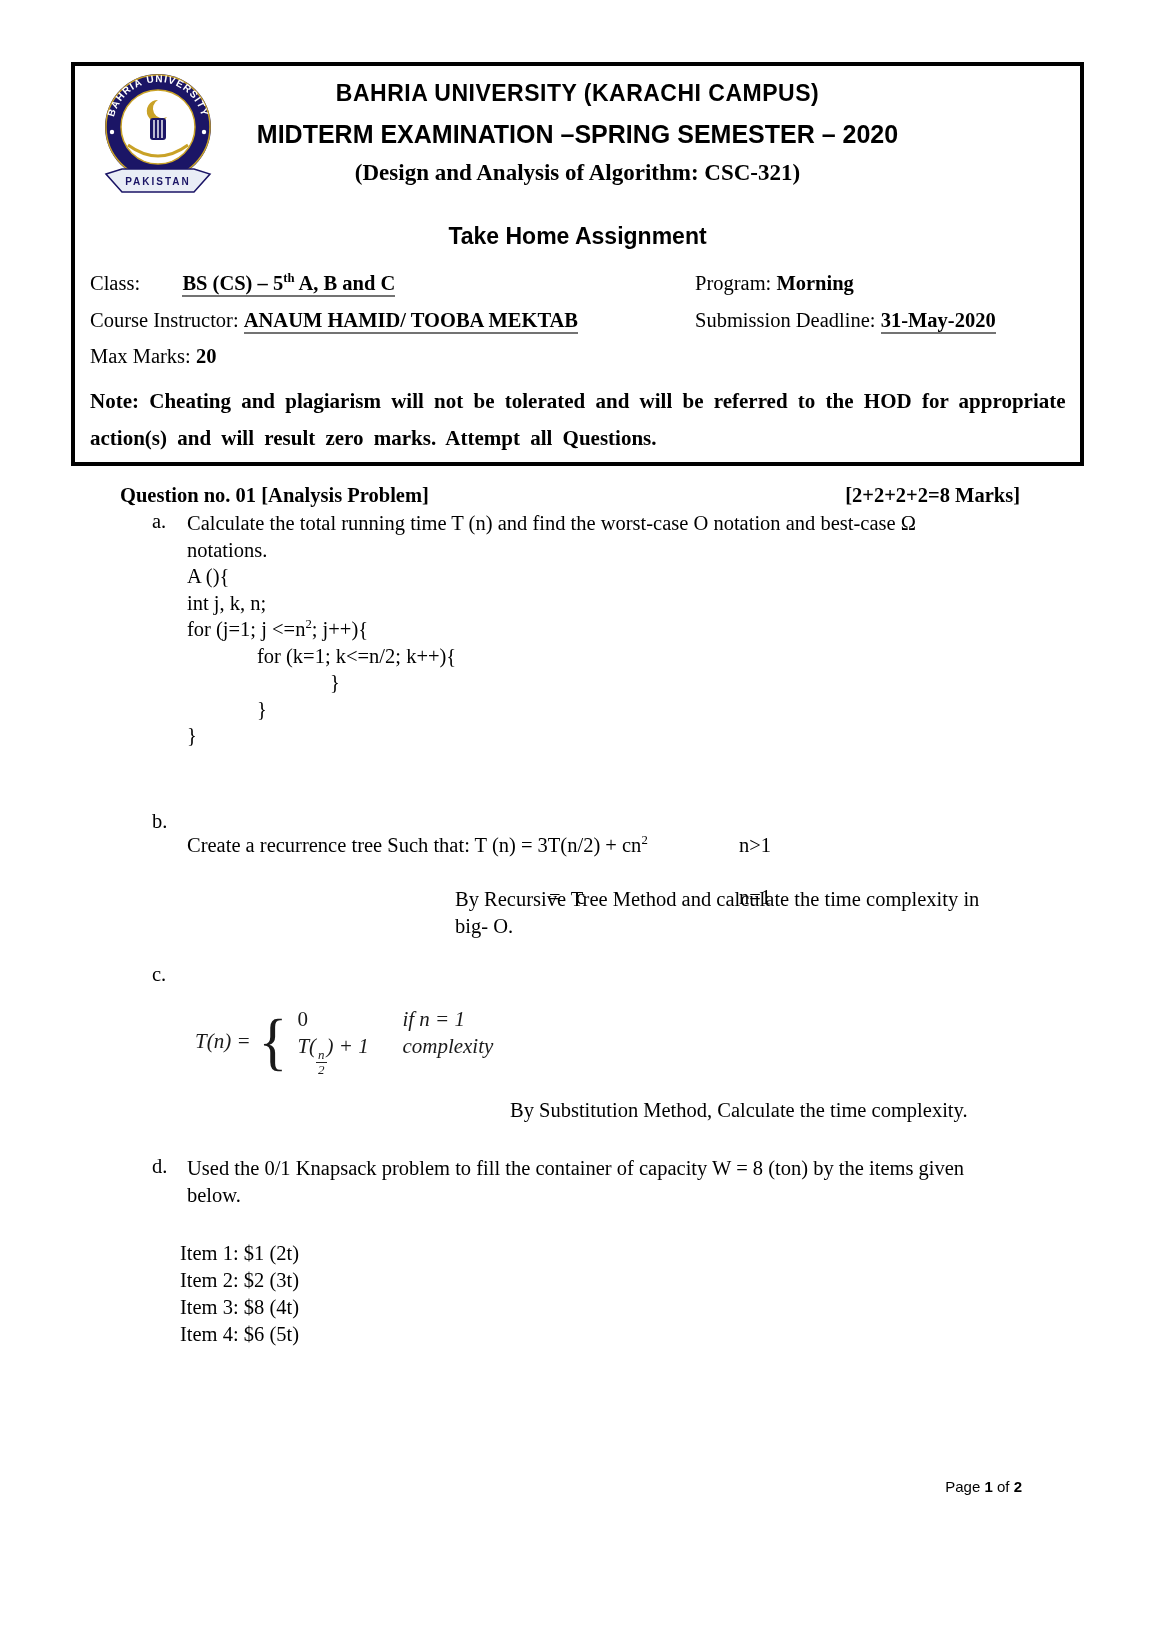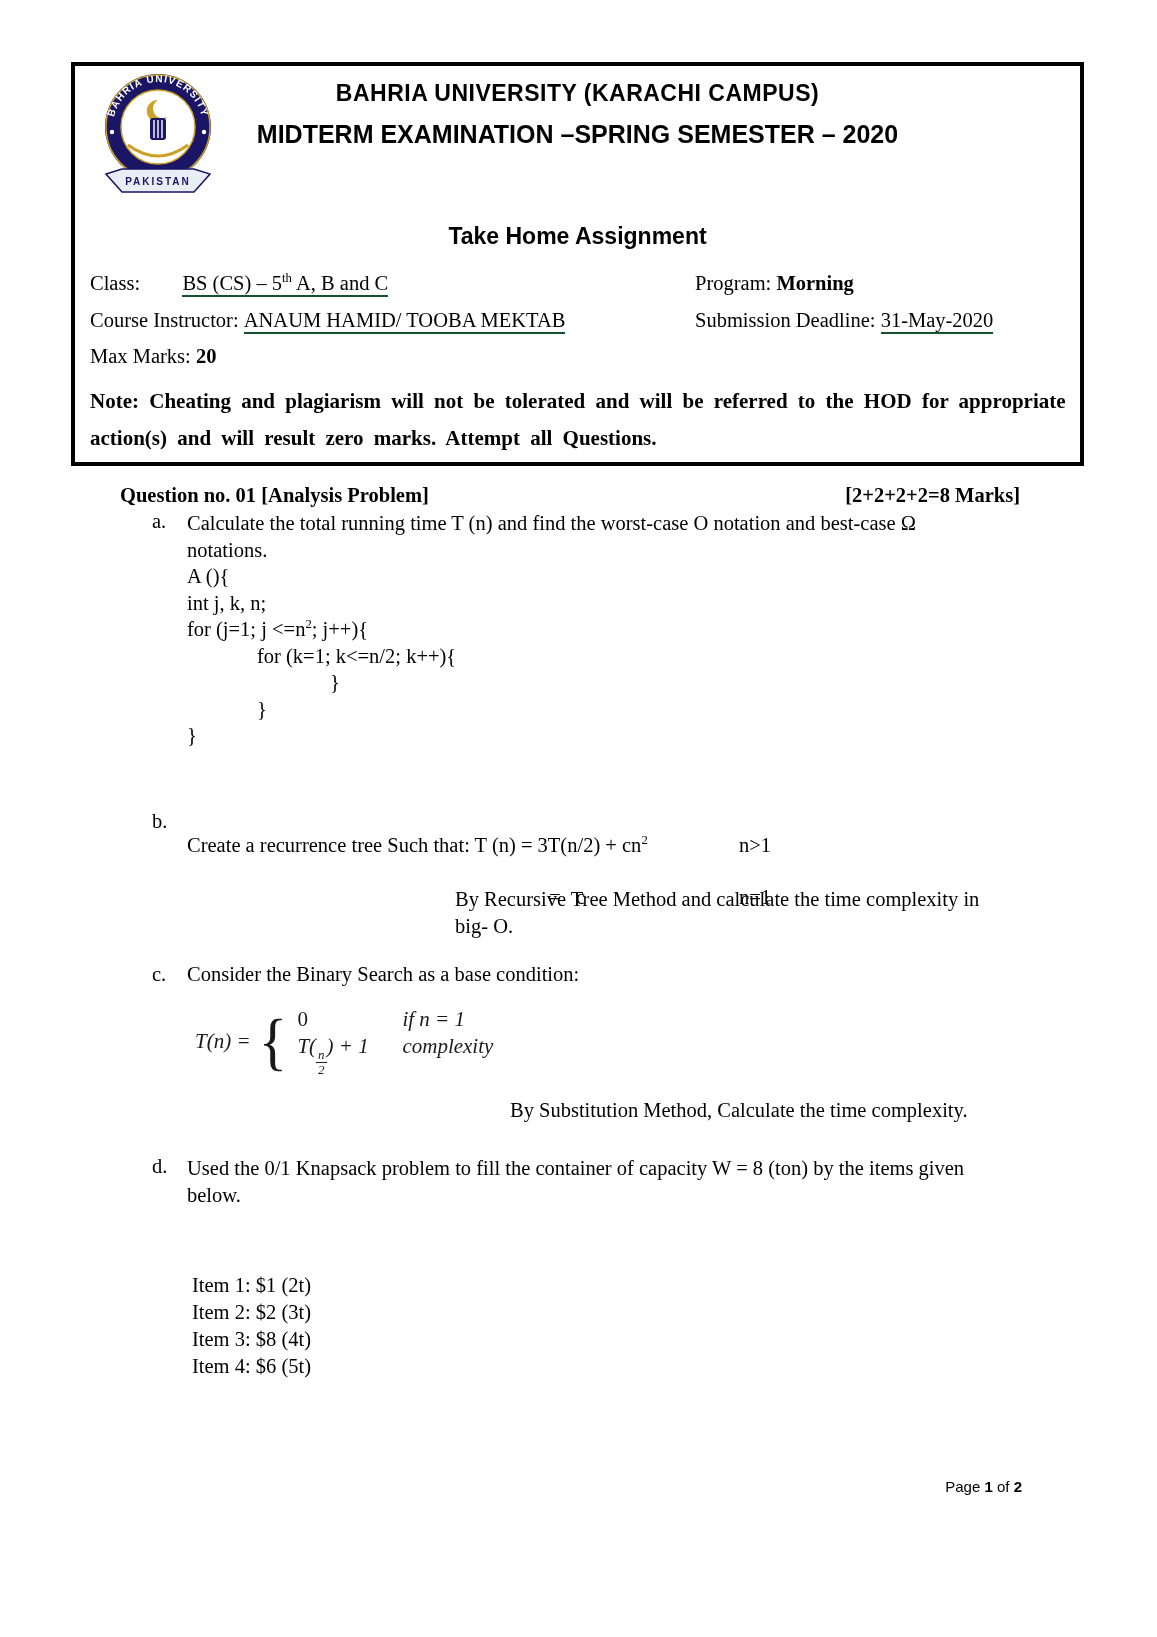--- a/index.html
+++ b/index.html
@@ -21,23 +21,23 @@
     left: 71px; top: 62px;
     width: 1005px; height: 396px;
     border: 4px solid #000;
   }
   .uni-title   { left: 71px; top: 80px;  width: 1013px; font-size: 23px; letter-spacing: 0.5px; }
   .exam-title  { left: 71px; top: 120px; width: 1013px; font-size: 25px; }
   .course-title{ left: 71px; top: 160px; width: 1013px; font-size: 23px; font-family:"Liberation Serif", serif; }
   .takehome    { left: 71px; top: 223px; width: 1013px; font-size: 23px; }
   .row-label { font-size: 20.5px; }
   .ulb {
-    font-weight: normal;
+    font-weight: bold;
     display: inline-block;
-    border-bottom: 2px solid #14532d;
+    border-bottom: 2px solid #737373;
     padding-bottom: 0px;
     line-height: 1.1;
   }
   .sup { vertical-align: super; font-size: 0.62em; line-height: 0; }
   .note {
     left: 90px; top: 383px; width: 990px;
     font-weight: bold; font-size: 21px; line-height: 37px;
     word-spacing: 5px;
   }
   .q-title { left: 120px; top: 484px; font-weight: bold; }
@@ -86,20 +86,21 @@
       <line x1="64" y1="50" x2="64" y2="68" stroke="#ffffff" stroke-width="1.4"></line>
       <path d="M 30,75 q 30,22 60,0" fill="none" stroke="#c9a227" stroke-width="3"></path>
 
       <polygon points="8,104 24,99 96,99 112,104 96,122 24,122" fill="#e9edf6" stroke="#1b1566" stroke-width="1.5"></polygon>
       <text x="60" y="115" text-anchor="middle" font-family="Liberation Sans, sans-serif" font-size="10" font-weight="bold" fill="#1b1566" letter-spacing="2">PAKISTAN</text>
     </svg>
   </div>
 
   <div class="abs sans b center uni-title">BAHRIA UNIVERSITY (KARACHI CAMPUS)</div>
   <div class="abs sans b center exam-title">MIDTERM EXAMINATION –SPRING SEMESTER – 2020</div>
+  <div class="abs b center course-title">(Design and Analysis of Algorithm: CSC-321)</div>
   <div class="abs sans b center takehome">Take Home Assignment</div>
 
   <div class="abs row-label" style="left:90px; top:272px;">
     <span>Class:</span>
     <span style="display:inline-block; width:32px;"></span>
     <span class="ulb"><span>BS (CS) – 5</span><span class="sup">th</span><span> A, B and C</span></span>
   </div>
   <div class="abs row-label" style="left:695px; top:272px;">
     <span>Program:</span>
     <span class="b">Morning</span>
@@ -144,21 +145,20 @@
       <span class="abs" style="left:552px; top:0;">n&gt;1</span>
     </div>
     <div class="cond-line">
       <span class="abs pre-space" style="left:362px; top:0;">=   c</span>
       <span class="abs" style="left:552px; top:0;">n=1</span>
     </div>
   </div>
   <div class="abs" style="left:455px; top:886px; width:560px; line-height:27px;">By Recursive Tree Method and calculate the time complexity in big- O.</div>
 
   <div class="abs" style="left:152px; top:963px;">c.</div>
-  <div class="abs" style="left:187px; top:963px; width:800px;">Consider the Binary Search as a base condition:</div>
 
   <div class="abs formula" style="left:195px; top:1006px;">
     <span class="it">T(n) =</span>
     <span class="brace" style="margin:0 10px 0 8px;">{</span>
     <span class="cases">
       <span class="case-row">
         <span class="case-val">0</span>
         <span class="it">if n = 1</span>
       </span>
       <span class="case-row">
@@ -167,21 +167,21 @@
               <span class="fden">2</span>
             </span><span>) + 1</span></span>
         <span class="it">complexity</span>
       </span>
     </span>
   </div>
   <div class="abs" style="left:510px; top:1078px;margin-top:21px;">By Substitution Method, Calculate the time complexity.</div>
 
   <div class="abs" style="left:152px; top:1155px;">d.</div>
   <div class="abs" style="left:187px; top:1155px; width:800px; line-height:26.5px;">Used the 0/1 Knapsack problem to fill the container of capacity W = 8 (ton) by the items given below.</div>
-  <div class="abs" style="left:192px; top:1240px; line-height:27px;margin-top:32px;">
+  <div class="abs" style="left:180px; top:1240px; line-height:27px;">
     <div>Item 1: $1 (2t)</div>
     <div>Item 2: $2 (3t)</div>
     <div>Item 3: $8 (4t)</div>
     <div>Item 4: $6 (5t)</div>
   </div>
 
   <div class="abs footer">
     <span><span>Page </span><span class="b">1</span><span> of </span><span class="b">2</span></span>
   </div>
 

